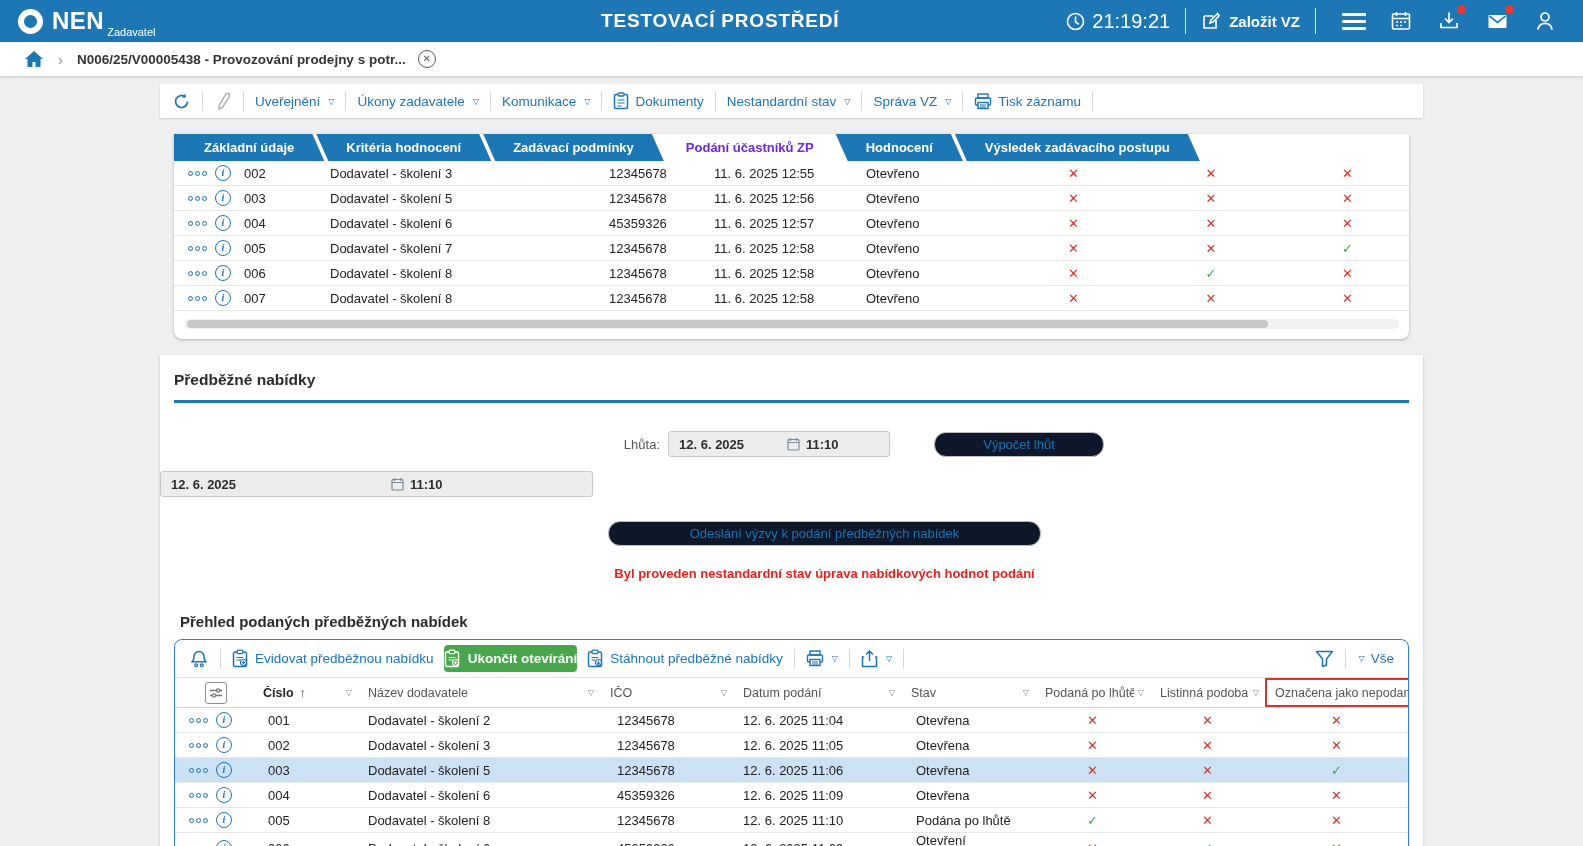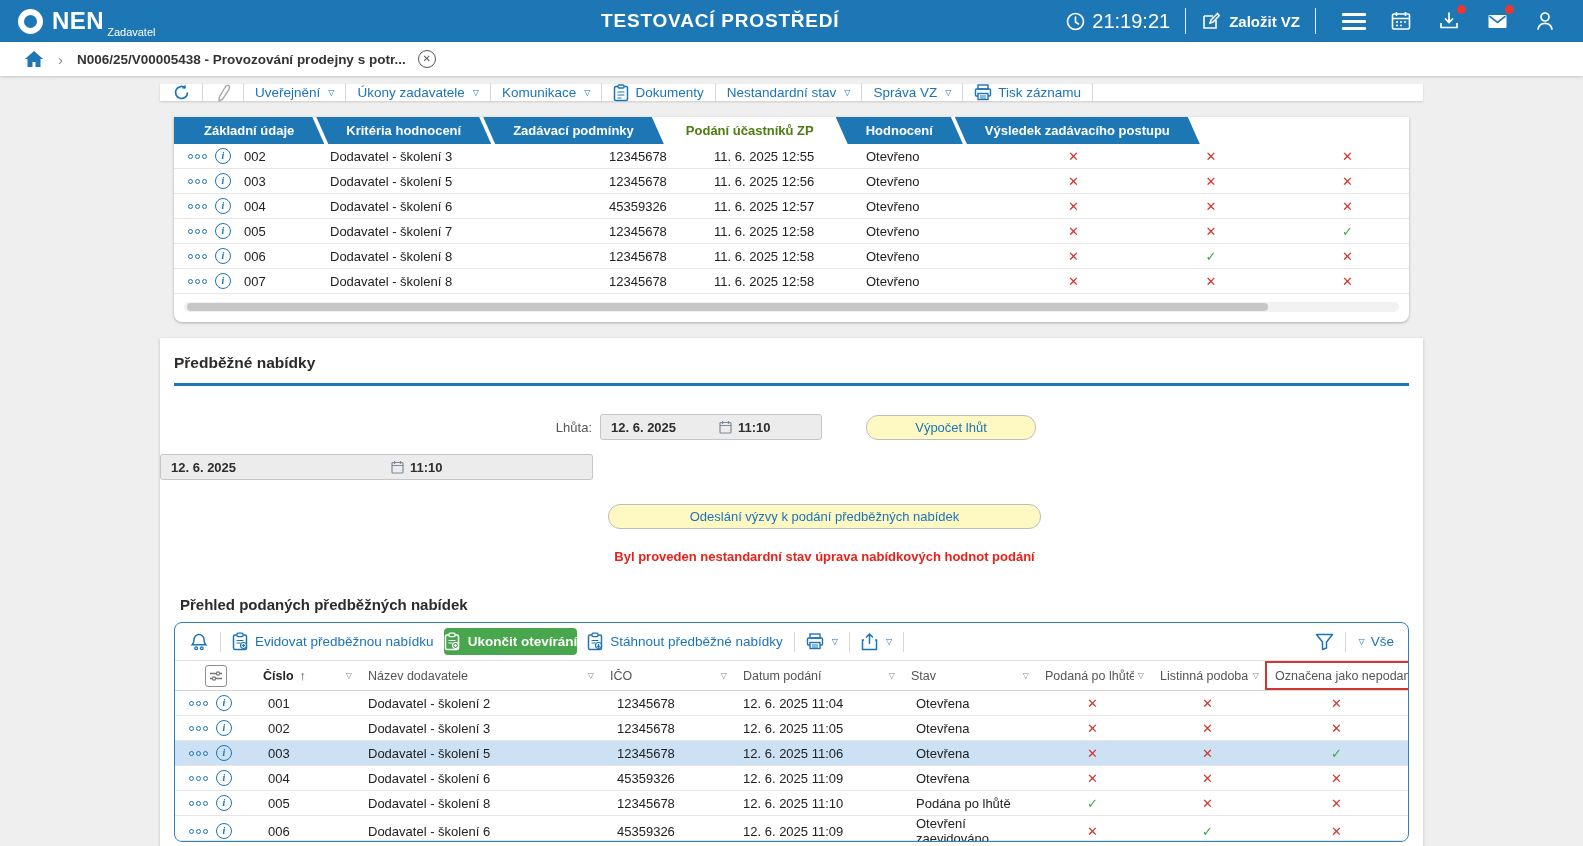--- a/index.html
+++ b/index.html
@@ -25,31 +25,31 @@
 
   
   .crumbbar { height:34px; background:#fff; display:flex; align-items:center; padding-left:24px; box-shadow:0 1px 3px rgba(0,0,0,.18); position:relative; z-index:5; }
   .crumb-sep { color:#8a8a8a; font-size:15px; margin:0 14px; }
   .crumb-txt { font-size:13.5px; font-weight:bold; color:#333; }
   .crumb-close { width:18px; height:18px; border:1.5px solid #555; border-radius:50%; color:#555; font-size:10px; line-height:15px; text-align:center; margin-left:12px; cursor:pointer; }
 
   
   .content { margin-left:160px; width:1263px; }
 
-  .rec-toolbar { margin-top:8px; background:#fff; height:17px; box-shadow:0 1px 2px rgba(0,0,0,.15); display:flex; align-items:center; padding:0 12px; }
+  .rec-toolbar { margin-top:8px; background:#fff; height:34px; box-shadow:0 1px 2px rgba(0,0,0,.15); display:flex; align-items:center; padding:0 12px; }
   .tbl-link { color:#1b74b8; font-size:13.5px; display:flex; align-items:center; gap:6px; cursor:pointer; white-space:nowrap; }
   .caret { font-size:8px; color:#1b74b8; margin-left:2px; }
   .tb-div { width:1px; height:20px; background:#d8d8d8; margin:0 11px; flex:0 0 auto; }
 
   
   .panel1 { margin:16px 14px 0; background:#fff; border-radius:0 0 8px 8px; box-shadow:0 1px 3px rgba(0,0,0,.28); padding-bottom:6px; }
   .tabs { display:flex; height:27px; }
   .tab { background:#1d77b5; color:#fff; font-size:13px; font-weight:bold; line-height:27px; padding:0 30px; white-space:nowrap; clip-path:polygon(0 0, calc(100% - 12px) 0, 100% 100%, 12px 100%); margin-right:-8px; cursor:pointer; }
   .tab.first { clip-path:polygon(0 0, calc(100% - 12px) 0, 100% 100%, 0 100%); }
-  .tab.active { background:#fff; color:#4d7c0f; clip-path:none; cursor:default; }
+  .tab.active { background:#fff; color:#6d28d9; clip-path:none; cursor:default; }
 
   .prow { display:grid; grid-template-columns:62px 84px 272px 112px 147px 160px 125px 150px 1fr; height:25px; align-items:center; border-bottom:1px solid #e6e6e6; font-size:13px; color:#222; }
   .cell-actions { display:flex; align-items:center; gap:8px; padding-left:14px; }
   .ooo { display:flex; gap:2px; cursor:pointer; }
   .ooo i { width:5px; height:5px; border:1.3px solid #1b74b8; border-radius:50%; display:block; }
   .info-i { width:16px; height:16px; border:1.4px solid #1b74b8; border-radius:50%; color:#1b74b8; font-size:10px; font-weight:bold; text-align:center; line-height:13px; font-family:"Liberation Serif",serif; font-style:italic; cursor:pointer; }
   .c-num { padding-left:8px; }
   .c-name { padding-left:10px; }
   .c-ico { padding-left:17px; }
   .c-date { padding-left:10px; }
@@ -62,26 +62,26 @@
   .hscroll { height:10px; background:#f2f2f2; border-radius:5px; margin:8px 10px 4px; position:relative; }
   .hscroll .thumb { position:absolute; left:3px; top:1px; height:8px; width:89%; background:#c7c7c7; border-radius:4px; cursor:pointer; }
 
   
   .panel2 { margin-top:16px; background:#fff; box-shadow:0 1px 3px rgba(0,0,0,.2); padding:16px 0 24px; min-height:500px; }
   .sec-title { font-size:15.5px; font-weight:bold; color:#2b2b2b; margin:0 14px 11px; }
   .sec-rule { height:3px; background:#1d77b5; margin:0 14px; }
 
   .form { margin-top:28px; }
   .frow { display:flex; align-items:center; margin-bottom:14px; }
-  .flabel { width:440px; text-align:right; font-size:13px; color:#555; padding-right:8px; }
+  .flabel { width:508px; text-align:right; font-size:13px; color:#555; padding-right:8px; }
   .dtfield { background:#ececec; border:1px solid #c6c6c6; border-radius:3px; height:26px; display:flex; align-items:center; padding:0 10px; font-size:13px; font-weight:bold; color:#2e2e2e; position:relative; }
   .dtfield .time-part { position:absolute; display:flex; align-items:center; gap:6px; }
   .dt1 { width:222px; } .dt1 .time-part { left:118px; }
   .dt2 { width:433px; } .dt2 .time-part { left:230px; }
-  .btn-white { background:#fef9c3; border:1px solid #bdbdbd; border-radius:12px; height:25px; color:#1b74b8; font-size:13px; display:flex; align-items:center; justify-content:center; cursor:pointer; }
+  .btn-white { background:#0f172a; border:1px solid #bdbdbd; border-radius:12px; height:25px; color:#1b74b8; font-size:13px; display:flex; align-items:center; justify-content:center; cursor:pointer; }
   .btn-calc { width:170px; margin-left:44px; }
   .btn-send { width:433px; margin:24px 0 0 448px; }
   .warning { width:433px; margin:20px 0 0 448px; text-align:center; color:#e8221b; font-weight:bold; font-size:13px; }
 
   .offers-title { font-size:15px; font-weight:bold; color:#2b2b2b; margin:32px 0 9px 20px; }
   .offers-panel { margin:0 14px; border:1px solid #2e7fc0; border-radius:8px; background:#fff; overflow:hidden; }
   .off-toolbar { height:37px; display:flex; align-items:center; padding:0 14px; }
   .btn-green { background:#48a64c; border-radius:4px; height:27px; color:#fff; font-size:13.5px; font-weight:bold; display:flex; align-items:center; gap:7px; padding:0 0; margin:0 10px; cursor:pointer; }
   .off-right { margin-left:auto; display:flex; align-items:center; }
 

